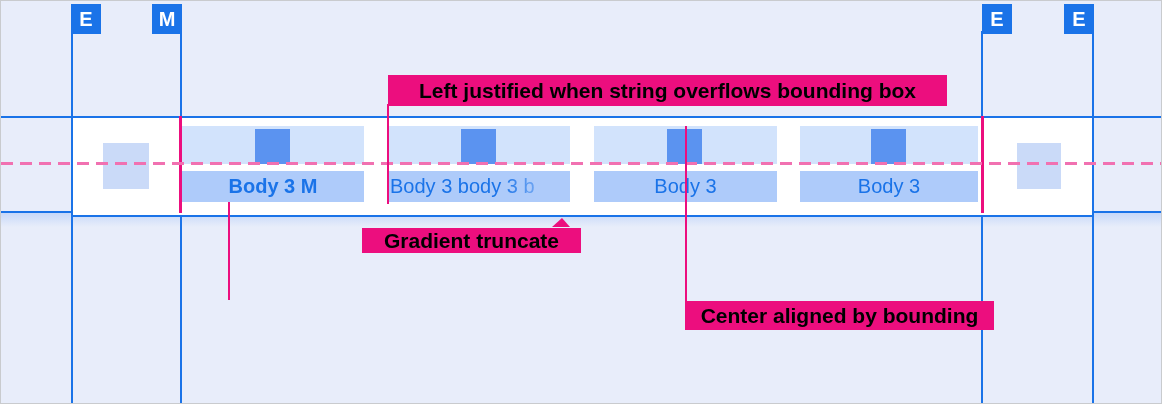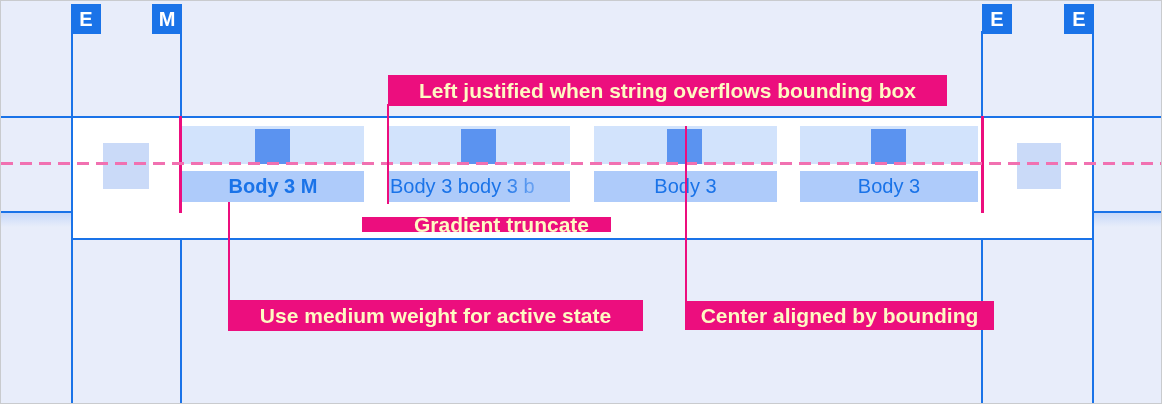--- a/index.html
+++ b/index.html
@@ -10,21 +10,21 @@
     border:1px solid #C9CBCE;
     box-sizing:border-box;
     overflow:hidden;
     font-family:"Liberation Sans", sans-serif;
   }
   .vline{position:absolute;width:2px;background:#1A73E8;z-index:1;}
   .hline{position:absolute;left:0;width:1162px;height:2px;background:#1A73E8;z-index:1;}
   .bar-shadow{position:absolute;left:0;top:212px;width:1162px;height:14px;z-index:1;
     background:linear-gradient(180deg, rgba(66,133,244,0.20), rgba(66,133,244,0));}
   .bar{
-    position:absolute;left:70px;top:115px;width:1023px;height:124px;
+    position:absolute;left:70px;top:115px;width:1023px;height:101px;
     background:#FFFFFF;border:2px solid #1A73E8;box-sizing:border-box;z-index:2;
   }
   .ph-square{position:absolute;background:#CADAF8;z-index:3;}
   .tab-icon-area{position:absolute;top:8px;height:38px;background:#D2E3FC;z-index:3;}
   .icon-square{position:absolute;top:3px;width:35px;height:35px;background:#5B93F0;}
   .tab-label-area{
     position:absolute;top:53px;height:31px;background:#AECBFA;z-index:3;
     color:#1A73E8;font-size:20px;line-height:31px;text-align:center;
     white-space:nowrap;overflow:hidden;
   }
@@ -34,21 +34,21 @@
     position:absolute;top:53px;height:31px;z-index:4;
     background:linear-gradient(90deg, rgba(174,203,250,0) 0%, #AECBFA 88%);
   }
   .pink-seg{position:absolute;top:115px;height:97px;width:3px;background:#EC0E7E;z-index:5;}
   .dashed{
     position:absolute;left:0;top:161px;width:1162px;height:3px;z-index:6;
     background:repeating-linear-gradient(90deg,#F171B1 0 12px, rgba(0,0,0,0) 12px 19px);
   }
   .connector{position:absolute;width:2px;background:#EC0E7E;z-index:7;}
   .annotation{
-    position:absolute;background:#EC0E7E;color:#fef9c3;z-index:8;
+    position:absolute;background:#EC0E7E;color:#000000;z-index:8;
     font-size:21px;font-weight:bold;
     display:flex;align-items:center;justify-content:center;
     white-space:nowrap;
   }
   .caret{
     position:absolute;width:0;height:0;z-index:8;
     border-left:10px solid rgba(0,0,0,0);
     border-right:8px solid rgba(0,0,0,0);
     border-bottom:9px solid #EC0E7E;
   }
@@ -104,23 +104,22 @@
 
   <div class="dashed"></div>
 
   <div class="connector" style="left:386px;top:103px;height:100px;"></div>
   <div class="connector" style="left:227px;top:201px;height:98px;"></div>
   <div class="connector" style="left:684px;top:125px;height:175px;"></div>
 
   <div class="annotation" style="left:387px;top:74px;width:559px;height:31px;">Left justified when string overflows bounding box</div>
 
   <div class="caret" style="left:551px;top:217px;"></div>
-  <div class="annotation" style="left:361px;top:216px;width:219px;height:15px;padding-left:30px;">Gradient truncate</div>
+  <div class="annotation" style="left:361px;top:227px;width:219px;height:25px;">Gradient truncate</div>
 
-  <div class="annotation" style="left:227px;top:299px;width:415px;height:31px;">Use medium weight for active state</div>
 
   <div class="annotation" style="left:684px;top:300px;width:309px;height:29px;">Center aligned by bounding</div>
 
   <div class="marker" style="left:70px;">E</div>
   <div class="marker" style="left:151px;">M</div>
   <div class="marker" style="left:981px;">E</div>
   <div class="marker" style="left:1063px;">E</div>
 
 </div>
 

